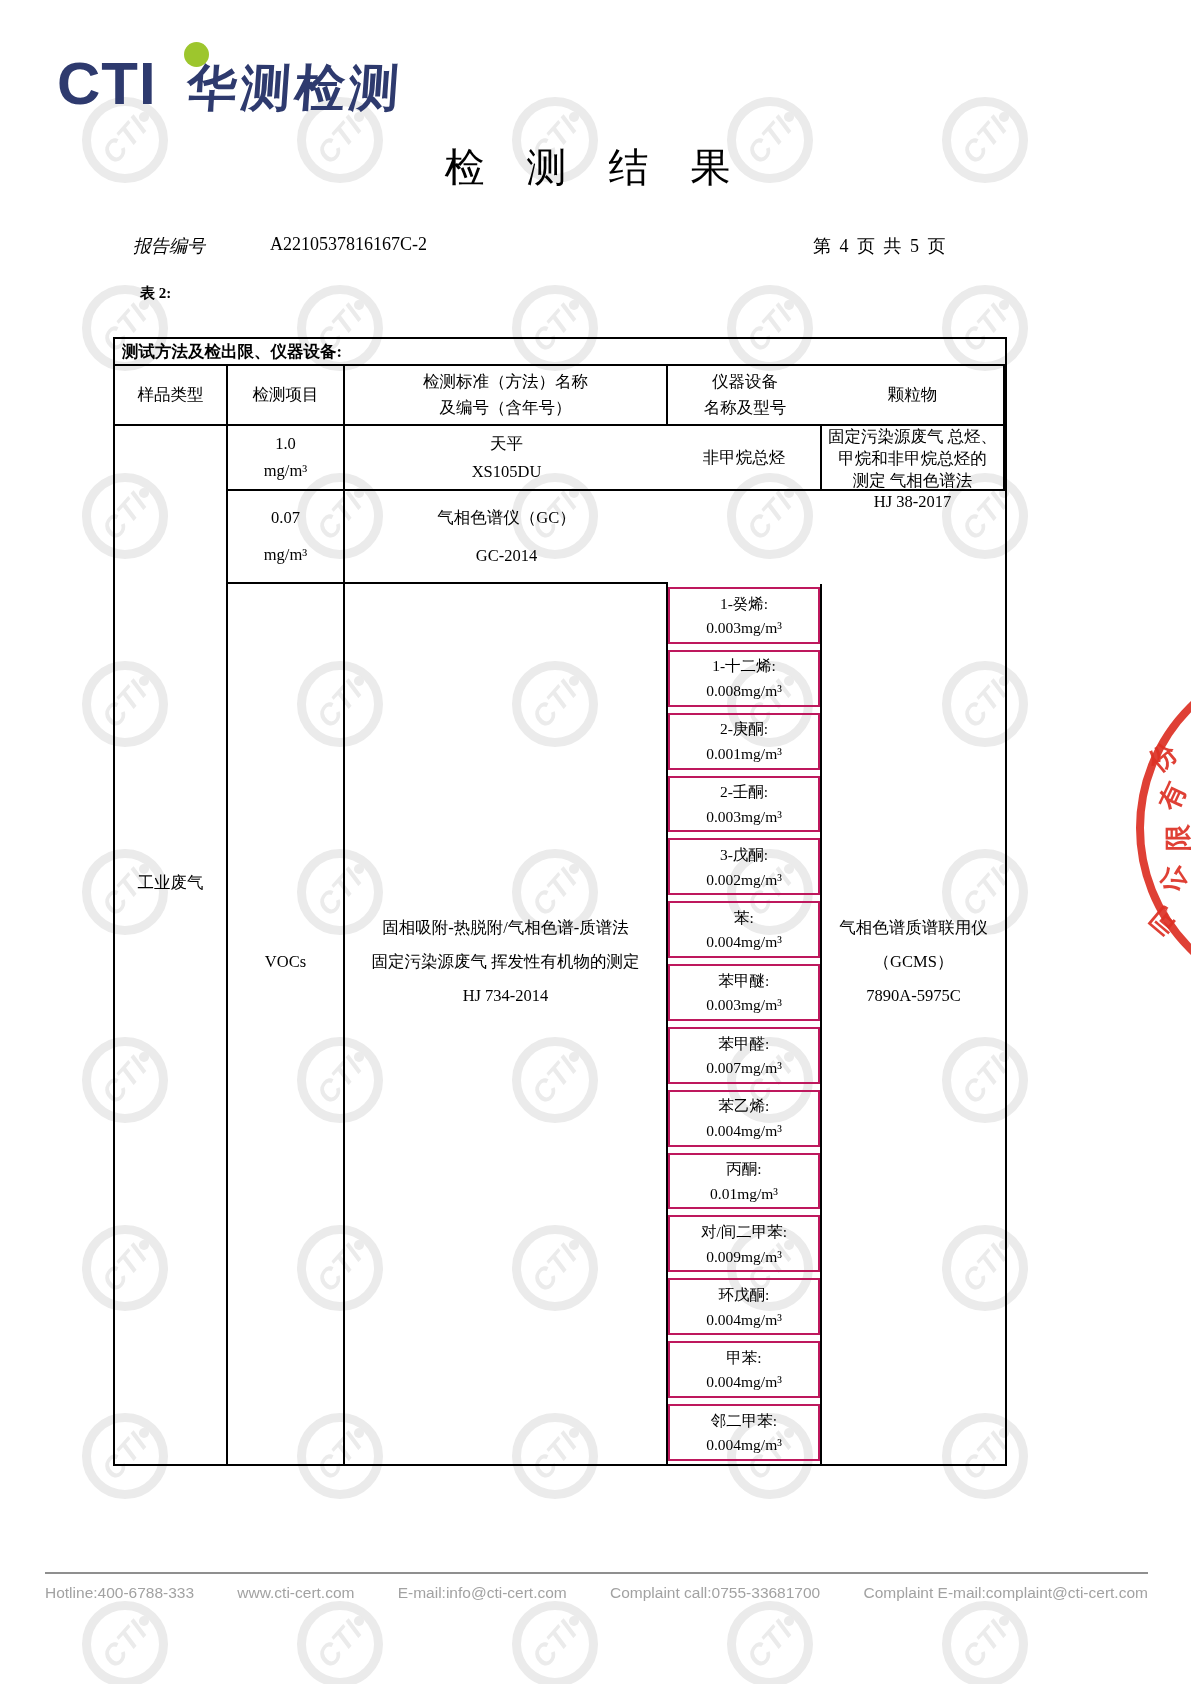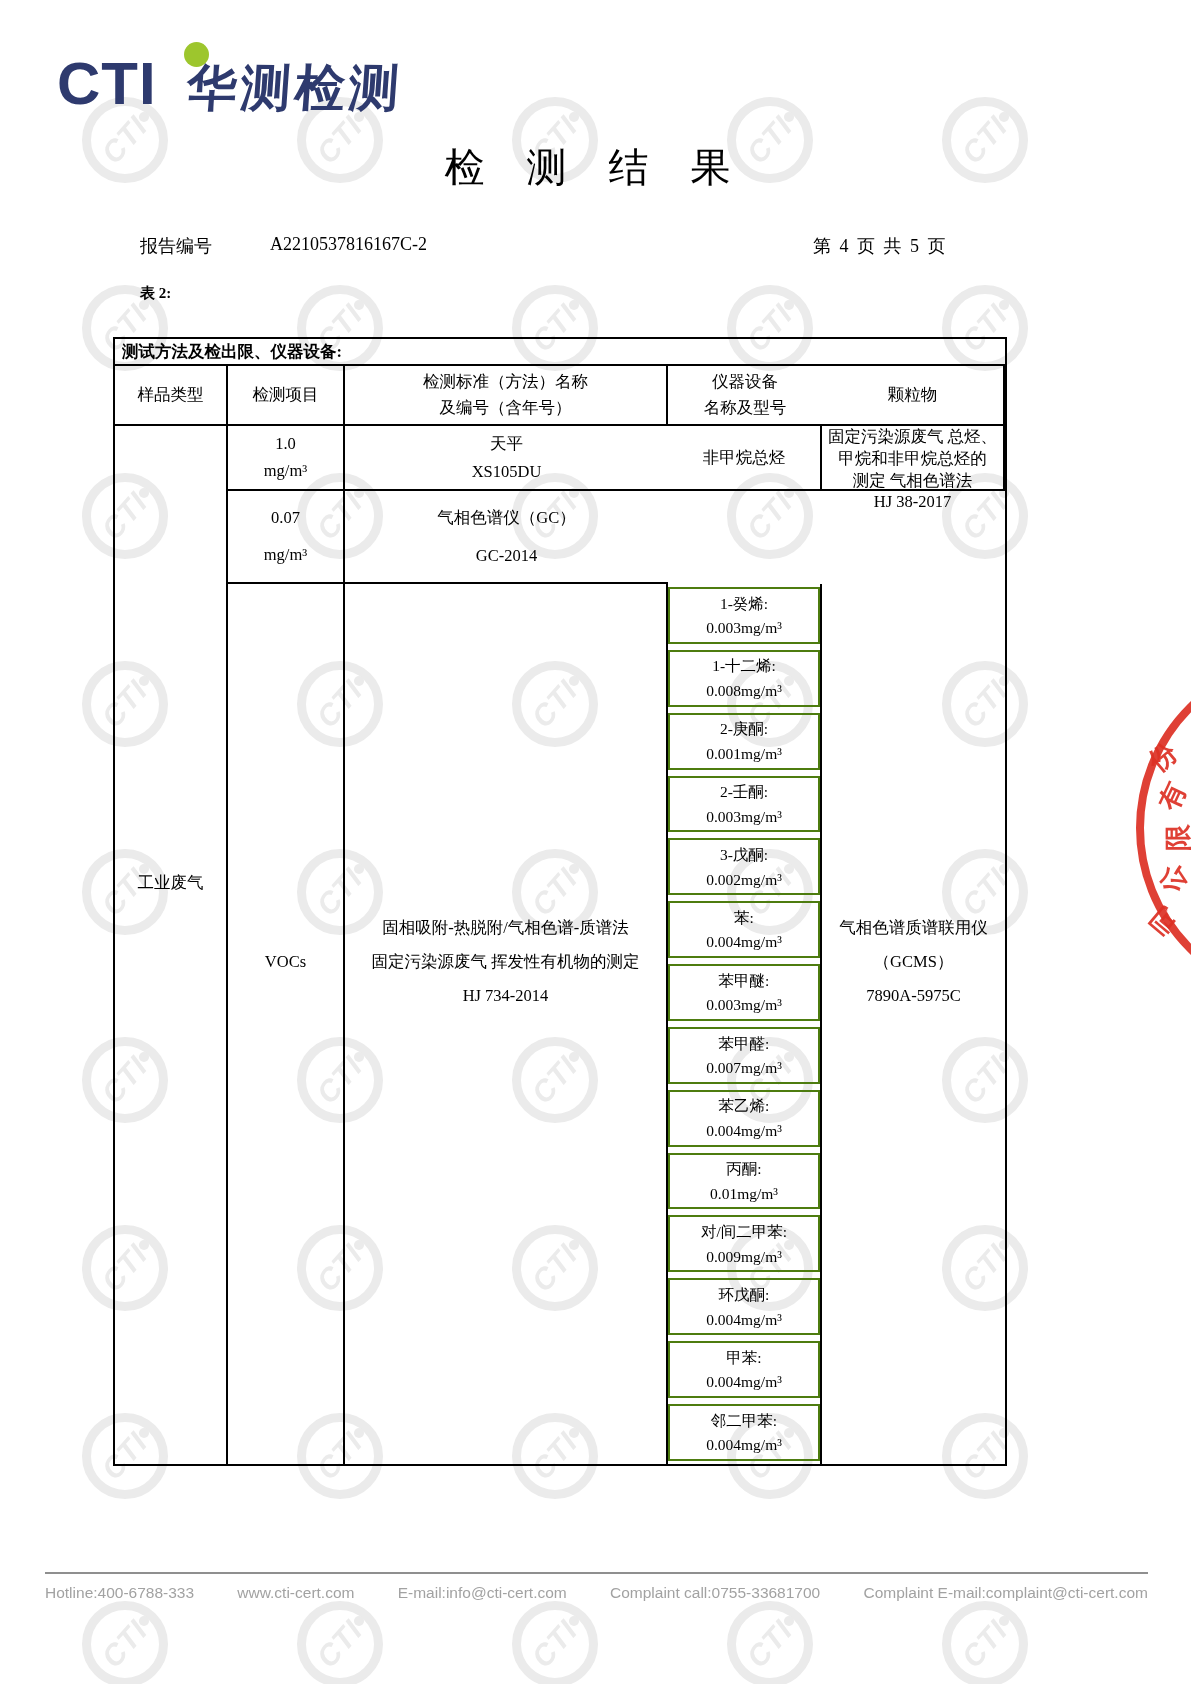--- a/index.html
+++ b/index.html
@@ -25,21 +25,21 @@
         letter-spacing:1px; position:relative; }
   .logo-dot { position:absolute; left:127px; top:-10px; width:25px; height:25px;
         background:#9dc62d; border-radius:50%; }
   .logo-cn { font-family:"Liberation Sans","DejaVu Sans",sans-serif;
         font-weight:900; font-size:50px; line-height:56px; color:#2e3a6e;
         letter-spacing:4px; margin-left:30px; transform:skewX(-4deg); }
   .doc-title { position:absolute; left:0; top:140px; width:100%; text-align:center;
         font-size:40px; letter-spacing:16px; z-index:1; }
   .report-line { position:absolute; left:0; top:234px; width:100%; height:26px;
         font-size:18px; z-index:1; }
-  .report-label { position:absolute; left:140px; }
+  .report-label { position:absolute; left:133px;font-style:italic; }
   .report-no { position:absolute; left:270px; }
   .page-info { position:absolute; left:813px; letter-spacing:2px; }
   .table-label { position:absolute; left:140px; top:284px; font-weight:bold;
         font-size:15px; z-index:1; }
   
   .tbl { position:absolute; left:113px; top:337px; width:894px; z-index:1;
         border:2px solid #000; display:grid;
         grid-template-columns:113px 117px 323px 154px 183px;
         grid-template-rows:27px 60px 65px 93px repeat(14,62.85px);
         font-size:16.5px; background:transparent; }
@@ -49,21 +49,21 @@
         display:flex; flex-direction:column; align-items:center;
         justify-content:space-evenly; text-align:center; overflow:visible; }
   .nor { border-right:none; }
   .nob { border-bottom:none; }
   .up .inner { transform:translateY(-62px); }
   .inner { display:flex; flex-direction:column; align-items:center;
         justify-content:center; width:100%; }
   .std-lines { line-height:34px; }
   .c.center1 { justify-content:center; }
   .voc-cell { border-right:2px solid #000; display:flex; padding:2px 0; }
-  .voc-box { flex:1; border:2px solid #4d7c0f; margin:1px 0; display:flex;
+  .voc-box { flex:1; border:2px solid #be185d; margin:1px 0; display:flex;
         flex-direction:column; align-items:center; justify-content:space-evenly;
         font-size:15.5px; }
   .sample-cell { grid-row:3 / 19; grid-column:1; }
   .vitem { grid-row:5 / 19; }
   
   .stamp-svg { position:absolute; left:1120px; top:650px; z-index:2; opacity:.92; }
   .stamp-char { position:absolute; z-index:2; color:#dd3024; font-weight:bold;
         font-size:27px; line-height:27px; width:28px; text-align:center; opacity:.92; }
   
   .footer-rule { position:absolute; left:45px; top:1572px; width:1103px; height:2px;

